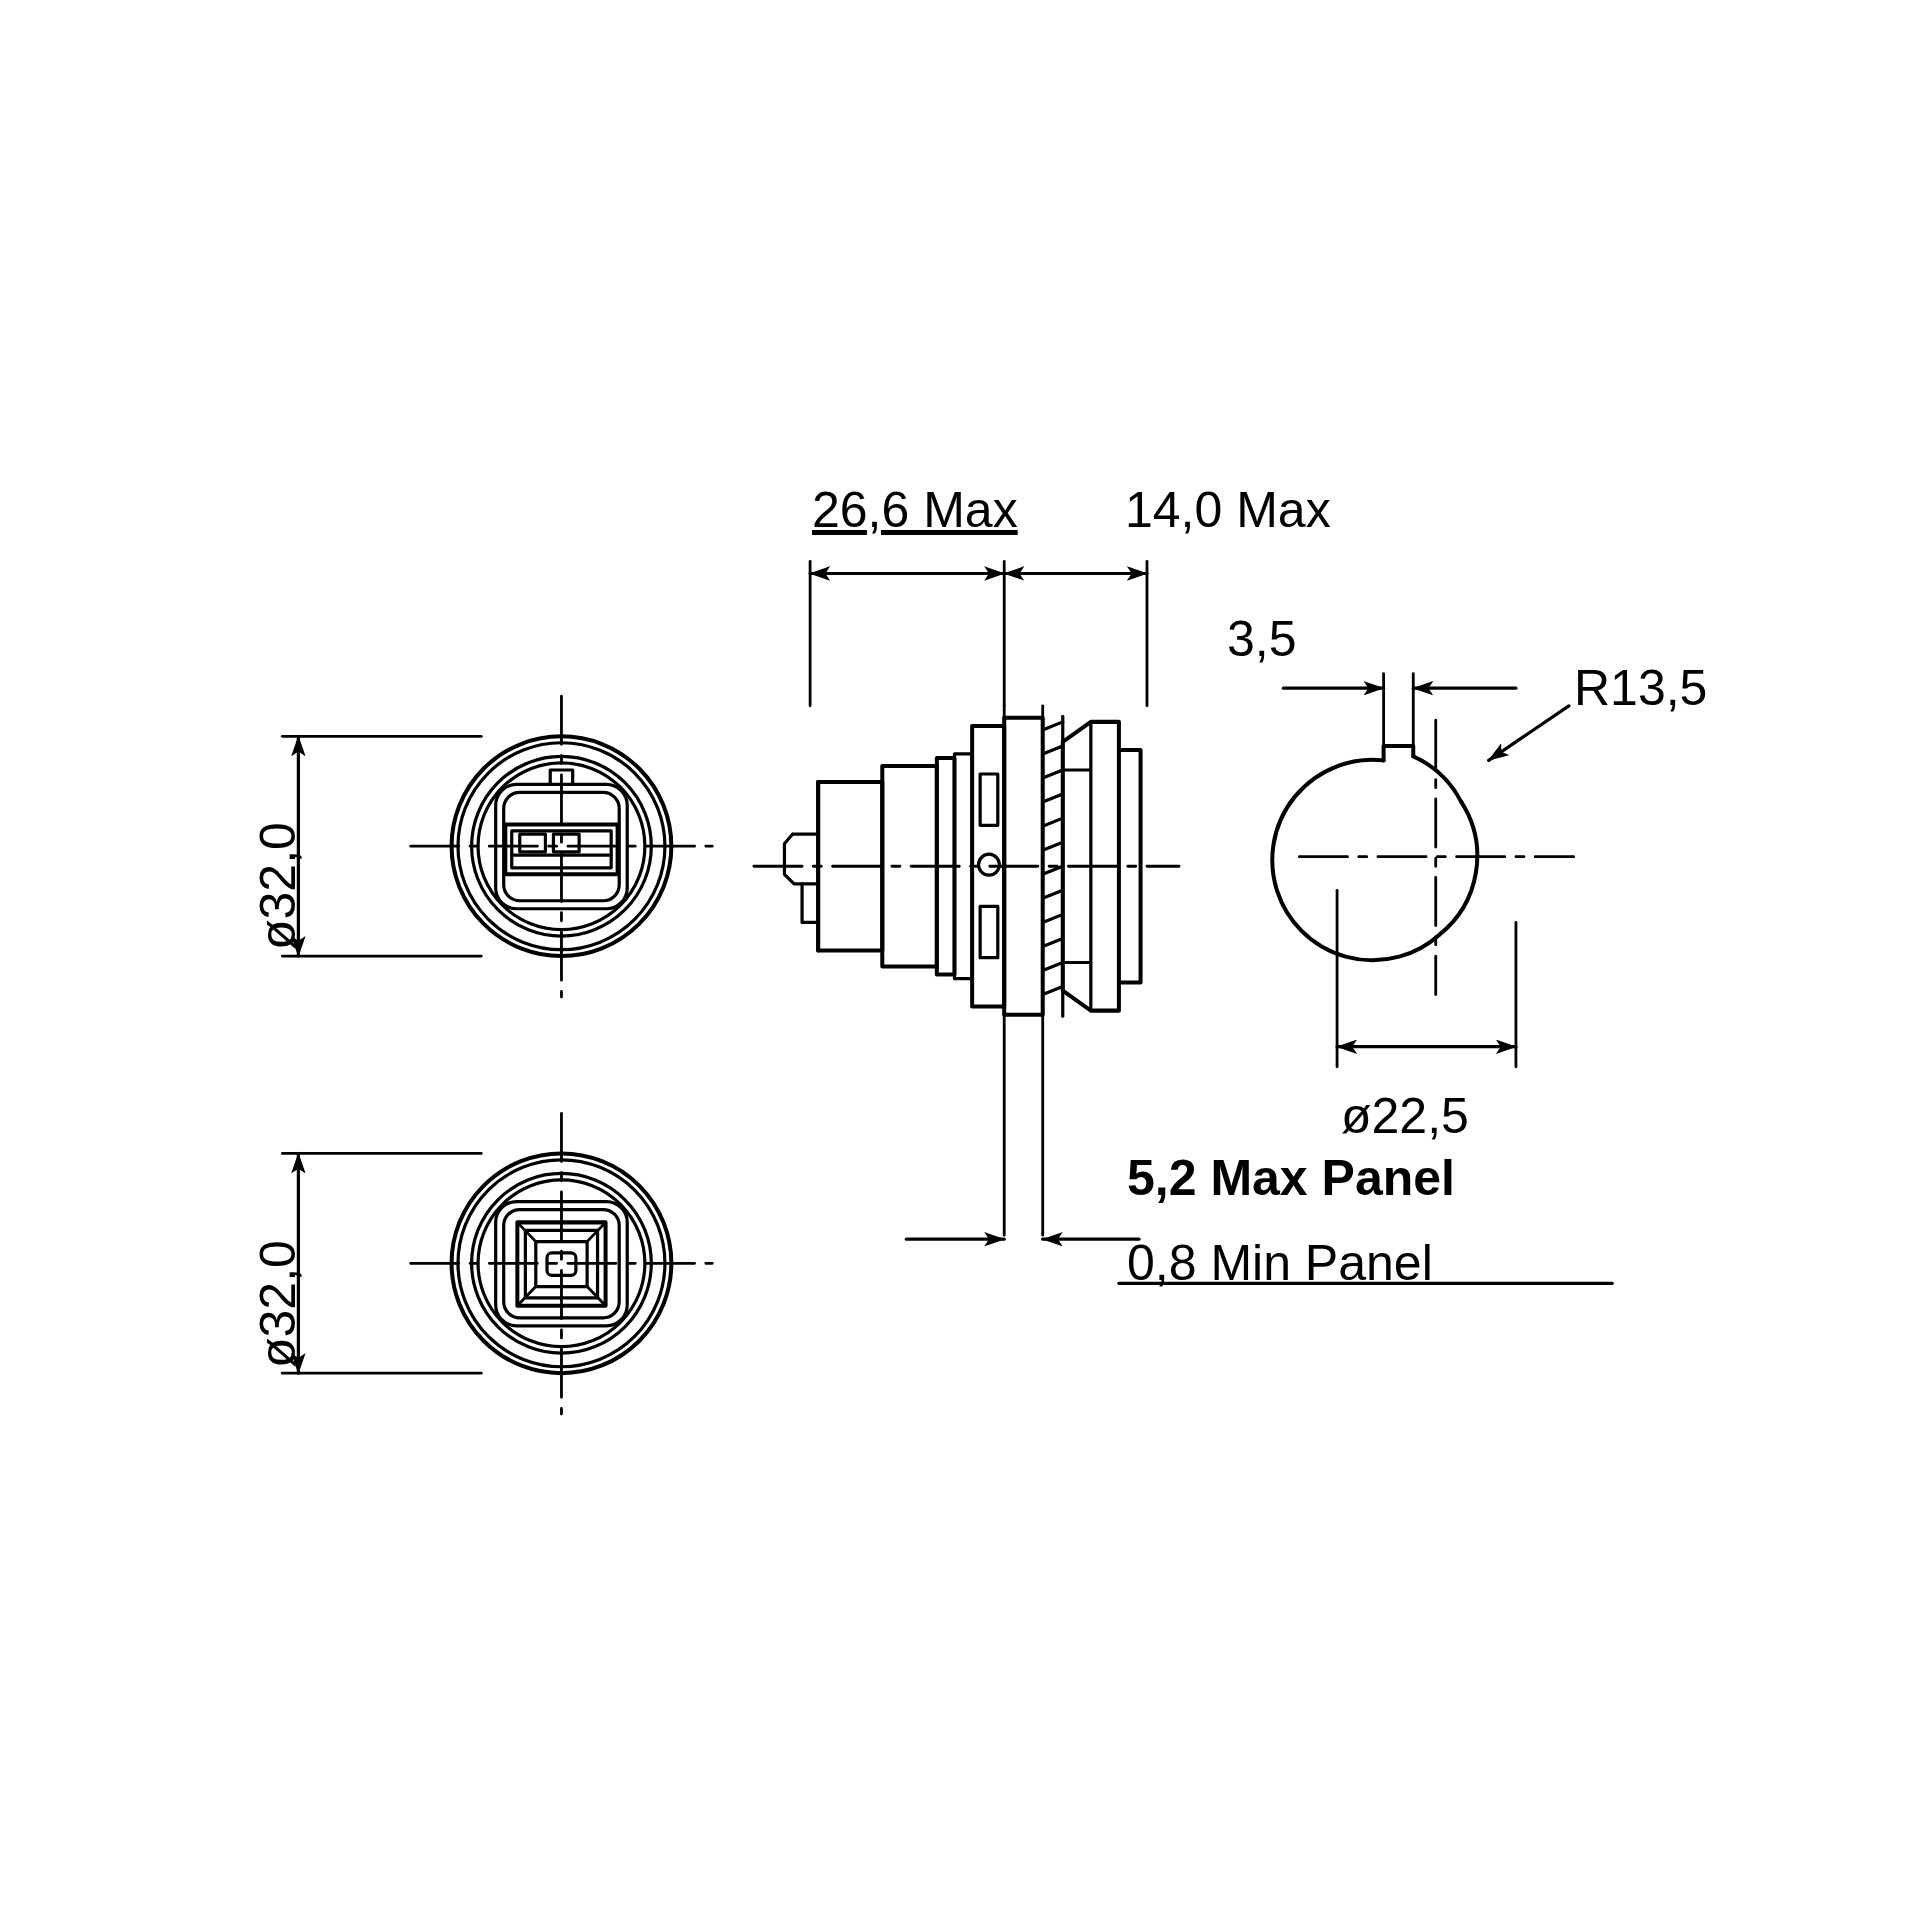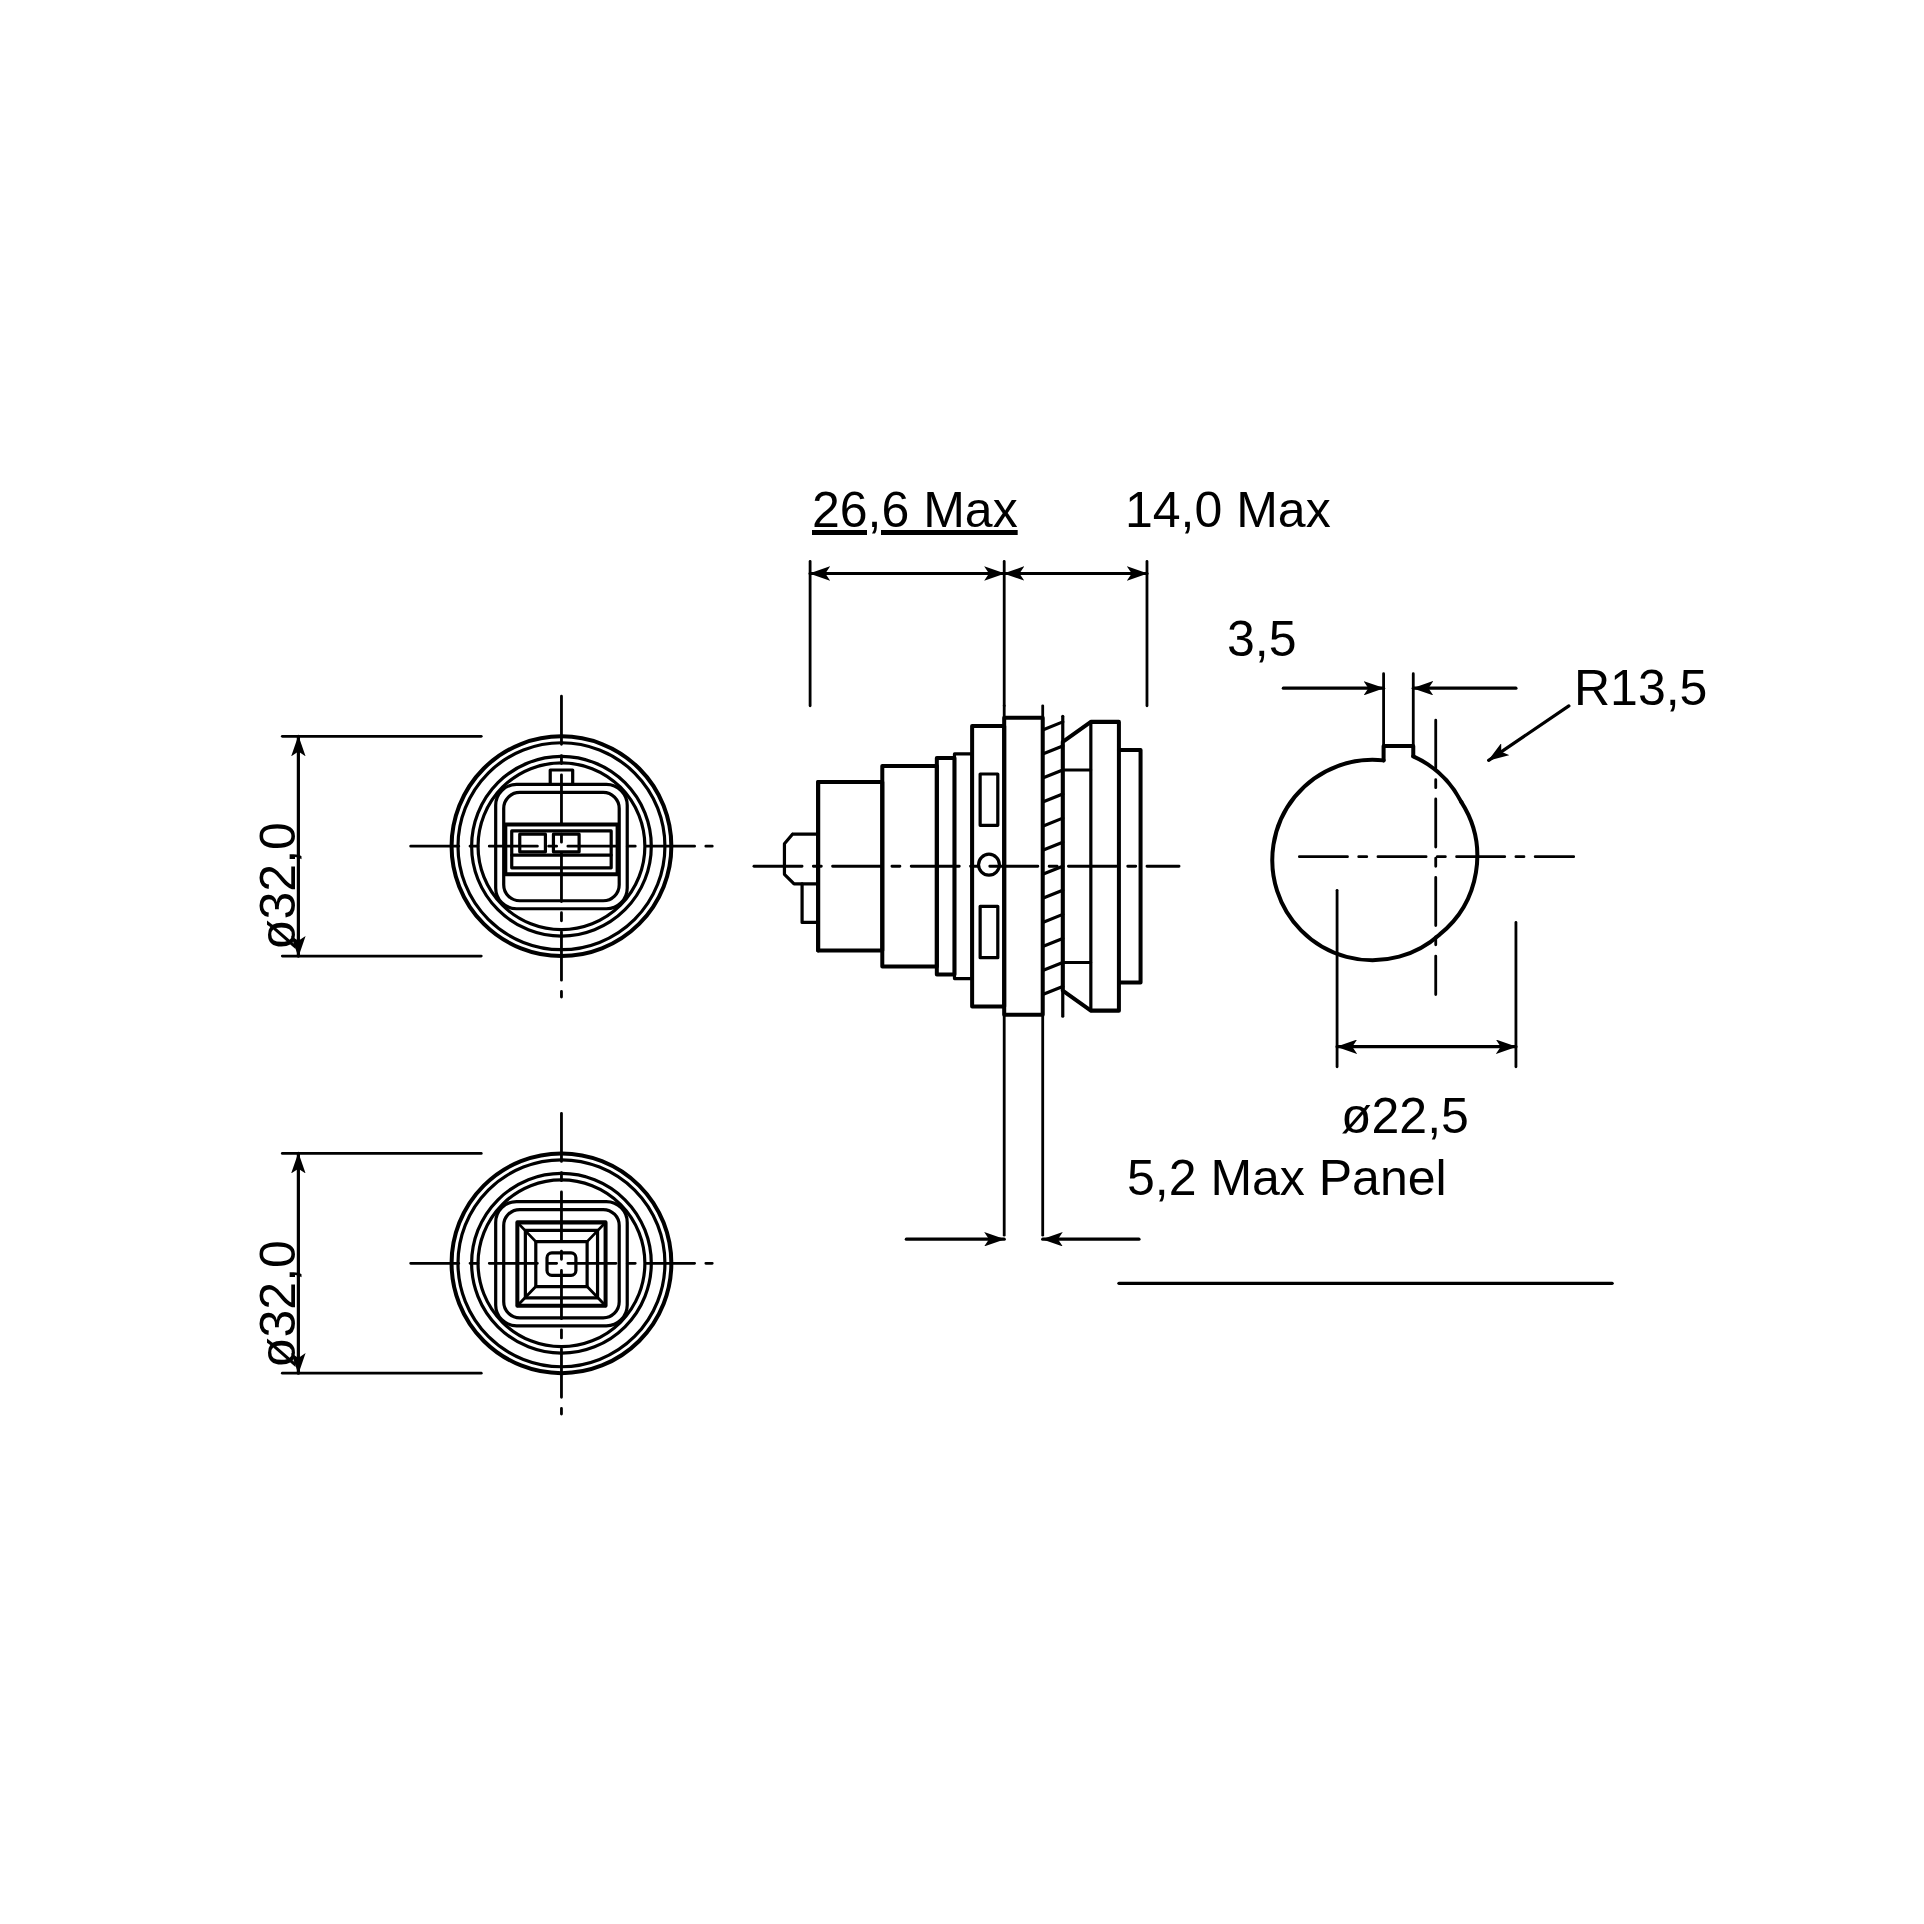--- a/index.html
+++ b/index.html
@@ -184,16 +184,17 @@
   <div class="lbl" style="left:812px; top:481px;text-decoration:underline;">26,6 Max</div>
   <div class="lbl" style="left:1125px; top:481px;">14,0 Max</div>
 
   <div class="lbl" style="left:1227px; top:610px;">3,5</div>
   <div class="lbl" style="left:1574px; top:659px;">R13,5</div>
   <div class="lbl" style="left:1341px; top:1087px;">ø22,5</div>
 
   <div class="lbl rot" style="left:249px; top:950px;">ø32,0</div>
   <div class="lbl rot" style="left:249px; top:1368px;">ø32,0</div>
 
-  <div class="lbl" style="left:1127px; top:1149px;">5,2 Max Panel</div>
+  <div class="lbl" style="left:1127px; top:1149px;font-weight:bold;">5,2 Max Panel</div>
+  <div class="lbl" style="left:1127px; top:1234px;">0,8 Min Panel</div>
 
 </div>
 
 
 </body></html>

